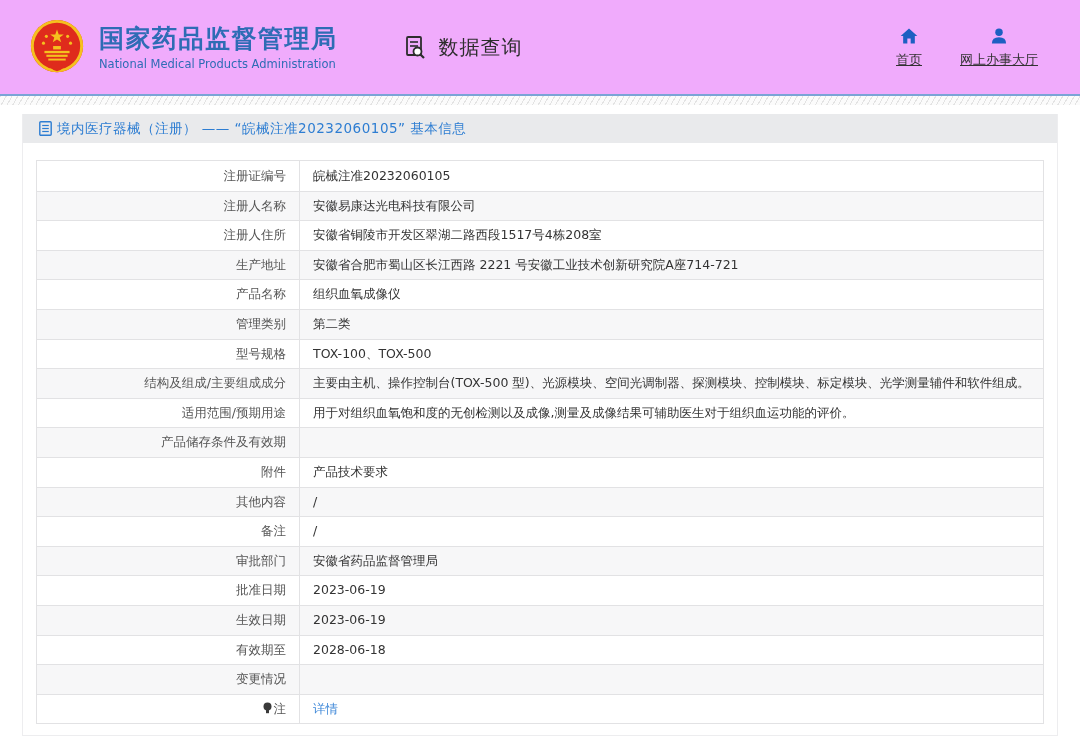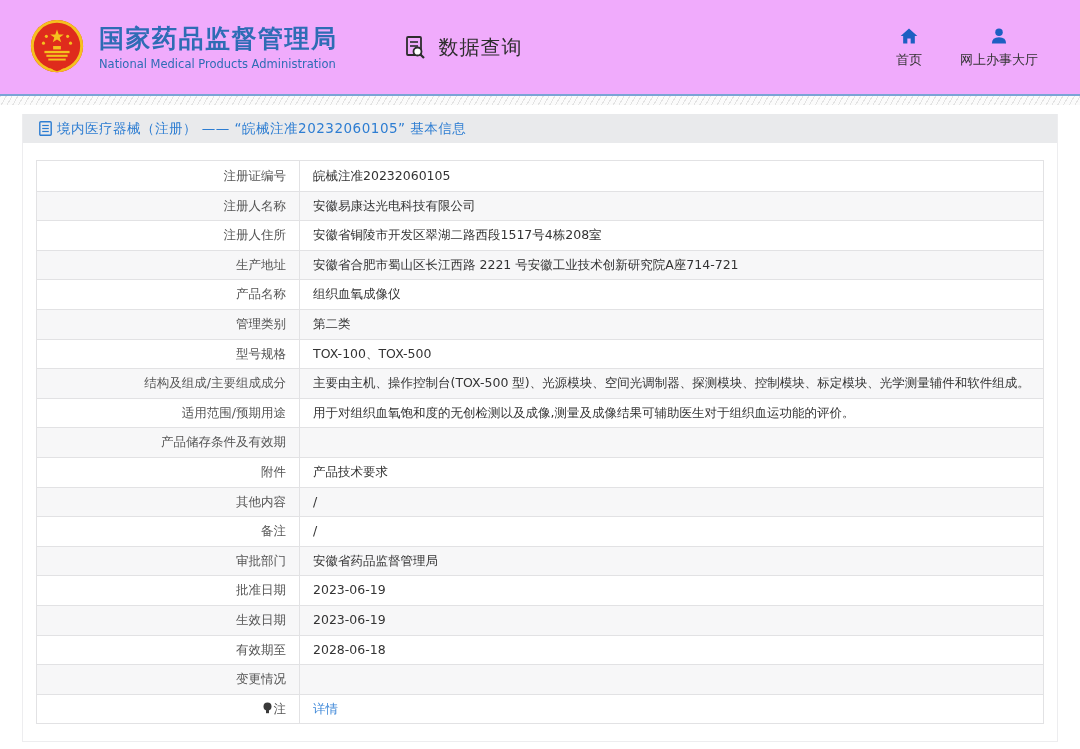--- a/index.html
+++ b/index.html
@@ -11,29 +11,29 @@
   .brand { display:flex; align-items:center; gap:13px; }
   .emblem { width:58px; height:58px; flex:0 0 auto; }
   .brand-text { display:flex; flex-direction:column; }
   .brand-cn { font-size:25px; font-weight:bold; letter-spacing:1.5px; color:#2e6cb5; line-height:1.25; }
   .brand-en { font-size:11.5px; color:#2e6cb5; margin-top:2px; }
   .section { display:flex; align-items:center; margin-left:65px; gap:12px; }
   .section-label { font-size:20px; color:#2d2d2d; letter-spacing:1px; }
   .nav { margin-left:auto; display:flex; gap:38px; padding-right:12px; }
   .nav-item { display:flex; flex-direction:column; align-items:center; cursor:pointer; }
   .nav-item svg { width:20px; height:20px; }
-  .nav-label { font-size:13px; color:#333; margin-top:5px; white-space:nowrap; }
+  .nav-label { font-size:13px; color:#333; margin-top:5px; white-space:nowrap;text-decoration:underline; }
 
   
   .divider-blue { height:2px; background:#7aa4d6; }
   .divider-hatch { height:9px; background:
     repeating-linear-gradient(120deg,#e3e3e3 0 1px,#fbfbfb 1px 5px); }
 
   
-  .panel { margin:9px 22px 0 22px; width:1036px; border:1px solid #ededef; border-top:none; padding-bottom:17px; background:#fff; }
+  .panel { margin:9px 22px 0 22px; width:1036px; border:1px solid #ededef; border-top:none; padding-bottom:11px; background:#fff; }
   .panel-title { height:29px; background:#e9eaec; display:flex; align-items:center; padding:0 16px; gap:5px; }
   .panel-title-text { font-size:13.5px; color:#2d7dd2; letter-spacing:0.5px; }
   .doc-icon { width:13px; height:15px; flex:0 0 auto; }
 
   
   .info-table { margin:17px 13px 0 13px; border:1px solid #e2e2e4; }
   .row { display:flex; height:29.6px; align-items:stretch; background:#fff; }
   .row:nth-child(even) { background:#f7f7f8; }
   .row + .row { border-top:1px solid #e2e2e4; }
   .cell-label { width:263px; flex:0 0 auto; text-align:right; padding-right:13px;

